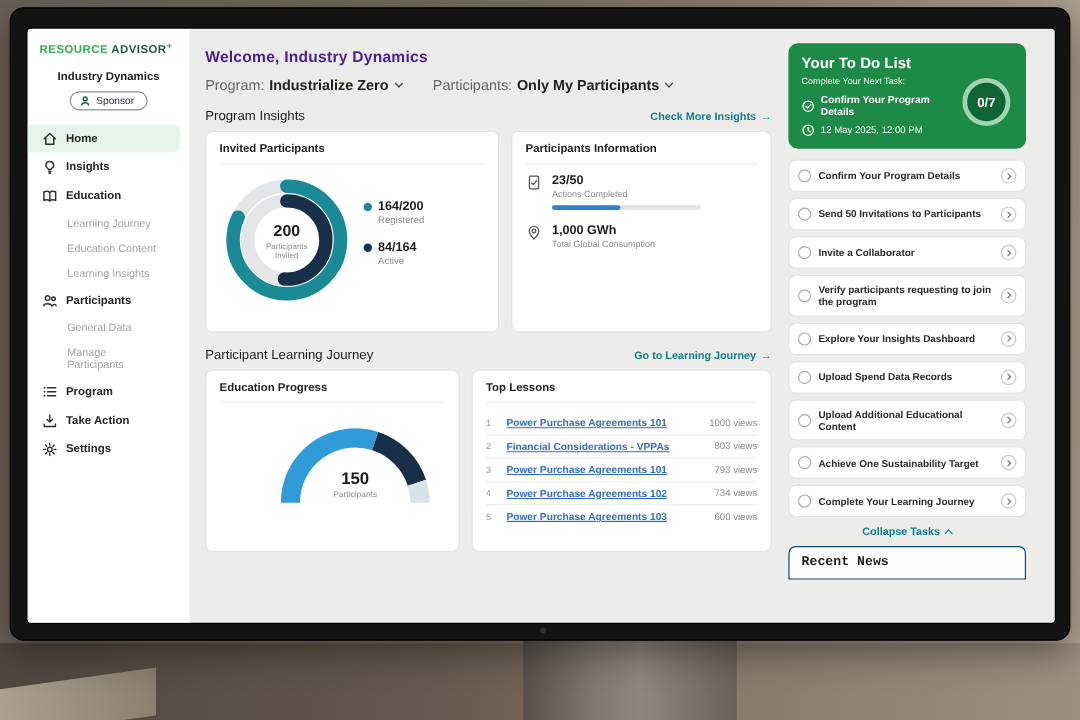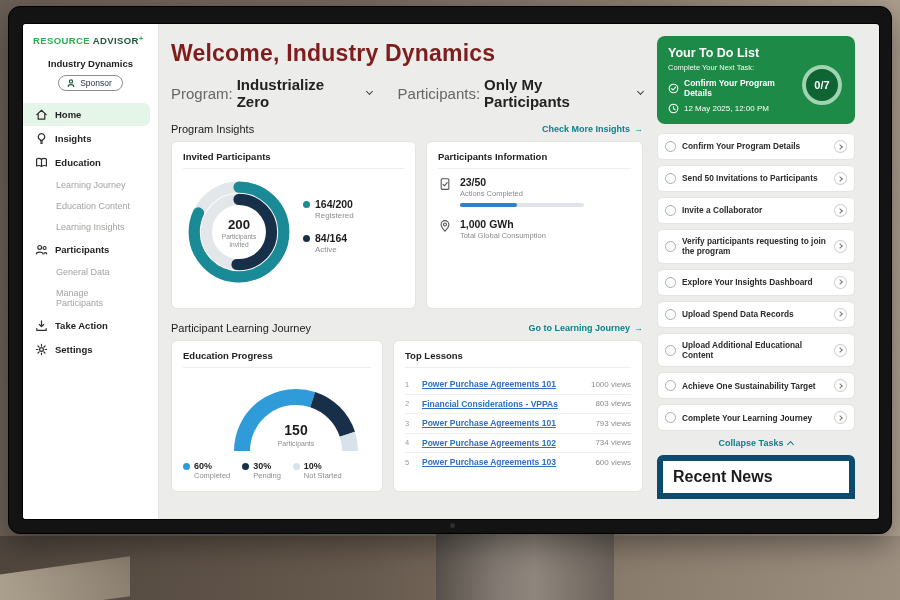--- a/index.html
+++ b/index.html
@@ -31,22 +31,22 @@
     border:1px solid #8f8f8a; border-radius:10px; padding:2px 10px 2px 7px; font-size:8.5px; color:#234; background:#fff; cursor:pointer; }
   nav { margin-top:12px; }
   .nav-item { display:flex; align-items:center; gap:7px; padding:5px 12px; font-size:9.5px; font-weight:bold;
     color:#232323; cursor:pointer; margin:1px 8px 1px 0; border-radius:0 6px 6px 0; }
   .nav-item.sub { padding-left:33px; font-weight:normal; font-size:9px; color:#a3a3a0; }
   .nav-item.active { background:#e6f5e9; }
   .nav-icon { width:13px; height:13px; display:inline-flex; flex:none; }
 
   
   .main { flex:1; min-width:0; padding:6px 10px 0 12px; }
-  .welcome { font-size:23px; font-weight:bold; color:#7f1d1d; margin-top:10px; letter-spacing:.2px; }
-  .filters { display:flex; gap:26px; margin-top:9px; font-size:15px; color:#666; align-items:center; }
+  .welcome { font-size:13px; font-weight:bold; color:#4c1d95; margin-top:10px; letter-spacing:.2px; }
+  .filters { display:flex; gap:26px; margin-top:9px; font-size:12px; color:#666; align-items:center; }
   .filter { display:flex; align-items:center; gap:4px; cursor:pointer; }
   .fvalue { font-weight:bold; color:#222; }
   .chev-down { display:inline-block; width:5px; height:5px; border-right:1.3px solid #444; border-bottom:1.3px solid #444;
     transform:rotate(45deg); margin-left:2px; margin-top:-3px; }
   .section-head { display:flex; justify-content:space-between; align-items:center; margin-top:13px; }
   .section-head h2 { font-size:11px; font-weight:normal; color:#1c1c1c; }
   .sec-link { font-size:9px; font-weight:bold; color:#0c7f8c; text-decoration:none; cursor:pointer; display:flex; gap:4px; align-items:center; }
   .cards-row { display:flex; gap:10px; margin-top:6px; }
   .card { background:#fff; border:1px solid #e3e3df; border-radius:6px; padding:9px 11px; }
   .card-title { font-size:9.5px; font-weight:bold; color:#222; padding-bottom:6px; border-bottom:1px solid #eeeeea; margin-bottom:7px; }
@@ -95,21 +95,21 @@
   .task-row { display:flex; align-items:center; gap:6px; background:#fff; border:1px solid #e4e4e0; border-radius:6px;
     padding:6px 7px; margin-bottom:5px; cursor:pointer; }
   .task-check { width:11px; height:11px; border:1.3px solid #9fb3a6; border-radius:50%; flex:none; }
   .task-label { flex:1; font-size:8.3px; font-weight:bold; color:#2a2a2a; line-height:1.25; }
   .task-chevron { width:13px; height:13px; border:1px solid #c9c9c4; border-radius:50%; flex:none;
     display:flex; align-items:center; justify-content:center; }
   .chev-right { width:4px; height:4px; border-top:1.2px solid #777; border-right:1.2px solid #777; transform:rotate(45deg); margin-left:-1px; }
   .collapse { display:flex; align-items:center; justify-content:center; gap:5px; color:#0c7f8c;
     font-size:9px; font-weight:bold; margin:7px 0; cursor:pointer; }
   .chev-up { width:5px; height:5px; border-left:1.6px solid #0c7f8c; border-top:1.6px solid #0c7f8c; transform:rotate(45deg); margin-top:3px; }
-  .news { background:#fff; border:6px solid #0c4a6e; border-radius:6px 6px 0 0; padding:7px 10px; font-size:16px; font-weight:bold; color:#1c1c1c; }
+  .news { background:#fff; border:1px solid #0c4a6e; border-radius:6px 6px 0 0; padding:7px 10px; font-size:11px; font-weight:bold; color:#1c1c1c;font-family:Liberation Mono, monospace; }
 
   .arrow { font-weight:bold; }
   svg { display:block; }
 </style>
 </head>
 <body>
 
 <div class="stage">
   <div class="bg-bottom"></div>
   <div class="desk-paper"></div>
@@ -178,20 +178,31 @@
                   <path d="M8.8 10.8 C9.2 9.2 11.7 9.3 11.7 10.8"></path>
                 </svg>
               </span>
             <span class="nav-label">Participants</span>
           </div>
           <div class="nav-item sub">
             <span class="nav-label">General Data</span>
           </div>
           <div class="nav-item sub">
             <span class="nav-label">Manage Participants</span>
+          </div>
+          <div class="nav-item">
+            <span class="nav-icon">
+                <svg width="13" height="13" viewBox="0 0 13 13" fill="none" stroke="#2f2f2f" stroke-width="1.2" stroke-linecap="round">
+                  <path d="M4.6 3.2 H11.4 M4.6 6.5 H11.4 M4.6 9.8 H11.4"></path>
+                  <circle cx="2.1" cy="3.2" r="0.8" fill="#2f2f2f" stroke="none"></circle>
+                  <circle cx="2.1" cy="6.5" r="0.8" fill="#2f2f2f" stroke="none"></circle>
+                  <circle cx="2.1" cy="9.8" r="0.8" fill="#2f2f2f" stroke="none"></circle>
+                </svg>
+              </span>
+            <span class="nav-label">Program</span>
           </div>
           <div class="nav-item">
             <span class="nav-icon">
                 <svg width="13" height="13" viewBox="0 0 13 13" fill="none" stroke="#2f2f2f" stroke-width="1.2" stroke-linecap="round" stroke-linejoin="round">
                   <path d="M6.5 1.8 V7.6 M4.3 5.5 L6.5 7.7 L8.7 5.5 M1.8 9.6 V11.4 H11.2 V9.6"></path>
                 </svg>
               </span>
             <span class="nav-label">Take Action</span>
           </div>
           <div class="nav-item">
@@ -309,43 +320,20 @@
             <div class="card-title">Education Progress</div>
             <div class="gauge-wrap">
               <svg width="150" height="84" viewBox="0 0 150 84">
                 <path d="M 21 76 A 54 54 0 0 1 91.7 24.6" fill="none" stroke="#2f9bd8" stroke-width="16"></path>
                 <path d="M 91.7 24.6 A 54 54 0 0 1 126.4 59.3" fill="none" stroke="#182f49" stroke-width="16"></path>
                 <path d="M 126.4 59.3 A 54 54 0 0 1 129 76" fill="none" stroke="#d8e2ea" stroke-width="16"></path>
                 <text x="75" y="60" text-anchor="middle" font-size="14" font-weight="bold" fill="#1c1c1c">150</text>
                 <text x="75" y="71" text-anchor="middle" font-size="7" fill="#8c8c8c">Participants</text>
               </svg>
             </div>
-            <div class="edu-legend">
-              <div class="el-item">
-                <span class="dot dot-blue"></span>
-                <div>
-                    <div class="el-val">60%</div>
-                     <div class="el-lab">Completed</div>
-                  </div>
-              </div>
-              <div class="el-item">
-                <span class="dot dot-navy"></span>
-                <div>
-                    <div class="el-val">30%</div>
-                     <div class="el-lab">Pending</div>
-                  </div>
-              </div>
-              <div class="el-item">
-                <span class="dot dot-pale"></span>
-                <div>
-                    <div class="el-val">10%</div>
-                     <div class="el-lab">Not Started</div>
-                  </div>
-              </div>
-            </div>
           </section>
 
           <section class="card card-lessons">
             <div class="card-title">Top Lessons</div>
             <div class="lesson-row">
               <span class="lesson-rank">1</span>
               <a class="lesson-title">Power Purchase Agreements 101</a>
               <span class="lesson-views">1000 views</span>
             </div>
             <div class="lesson-row">

